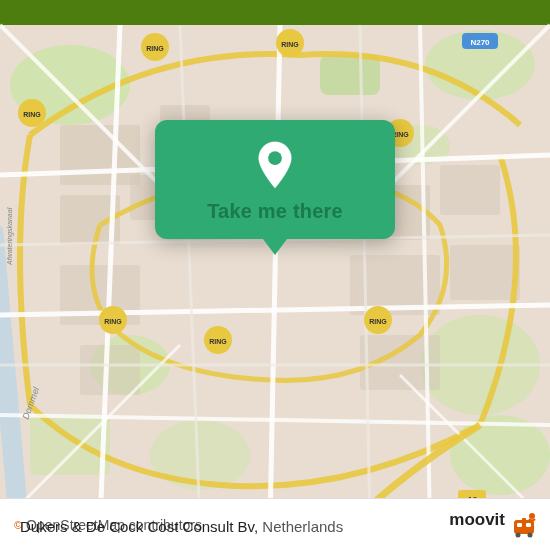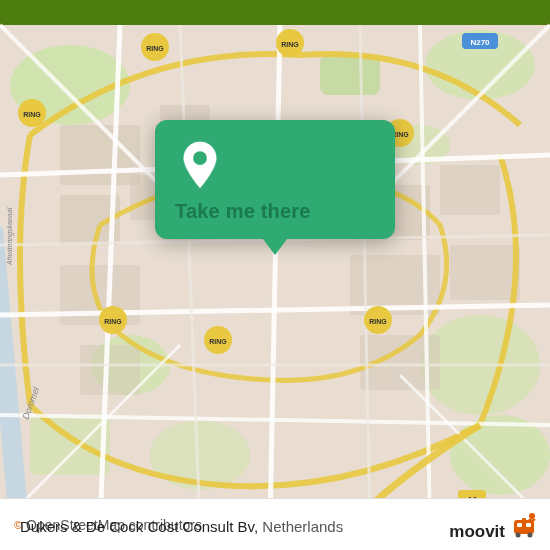--- a/index.html
+++ b/index.html
@@ -31,21 +31,21 @@
     
     .popup-card {
       position: absolute;
       top: 120px;
       left: 155px;
       width: 240px;
       background: #2eaa72;
       border-radius: 12px;
       display: flex;
       flex-direction: column;
-      align-items: flex-start;
+      align-items: center;
       padding: 20px 20px 16px 20px;
       box-shadow: 0 4px 20px rgba(0,0,0,0.3);
       z-index: 10;
     }
 
     .popup-card::after {
       content: '';
       position: absolute;
       bottom: -16px;
       left: 50%;
@@ -240,21 +240,21 @@
       <span class="osm-credit">OpenStreetMap contributors</span>
     </div>
 
     <div style="position:absolute; bottom:14px; left:14px; right:100px;">
       <span class="bottom-location">
         <span>Dukers &amp; De Cock Cost Consult Bv,</span>
         <span style="color:#555; font-weight:400;">Netherlands</span>
       </span>
     </div>
 
-    <div class="moovit-logo" style="position:absolute; right:10px; bottom:8px; display:flex; align-items:flex-end; gap:3px;">
+    <div class="moovit-logo" style="position:absolute; right:10px; bottom:8px; display:flex; align-items:flex-start; gap:3px;">
       <span class="moovit-text" style="font-size:17px; font-weight:700; color:#222;">moovit</span>
 
       <svg width="32" height="32" viewBox="0 0 32 32" xmlns="http://www.w3.org/2000/svg">
         <rect width="32" height="32" rx="6" fill="white"></rect>
 
         <rect x="6" y="10" width="20" height="14" rx="3" fill="#e05c00"></rect>
         <rect x="9" y="13" width="5" height="4" rx="1" fill="white"></rect>
         <rect x="18" y="13" width="5" height="4" rx="1" fill="white"></rect>
         <circle cx="10" cy="25" r="2.5" fill="#555"></circle>
         <circle cx="22" cy="25" r="2.5" fill="#555"></circle>

